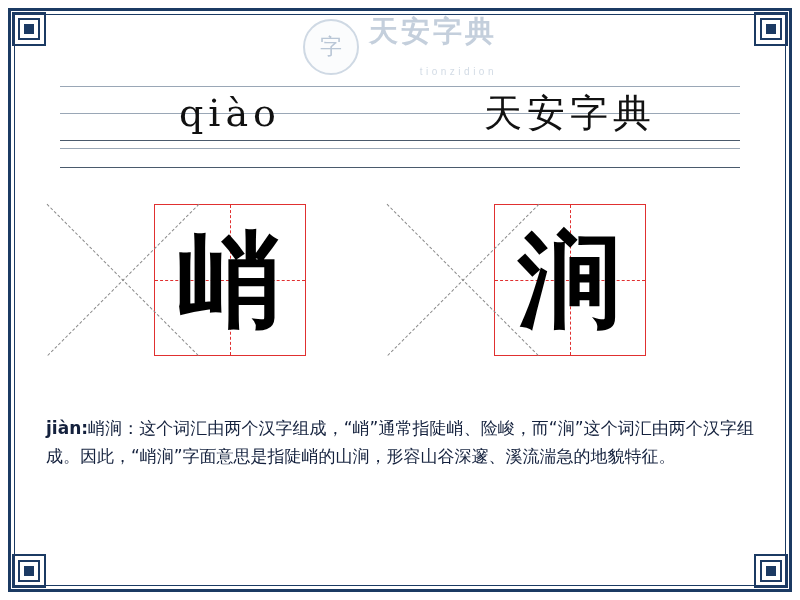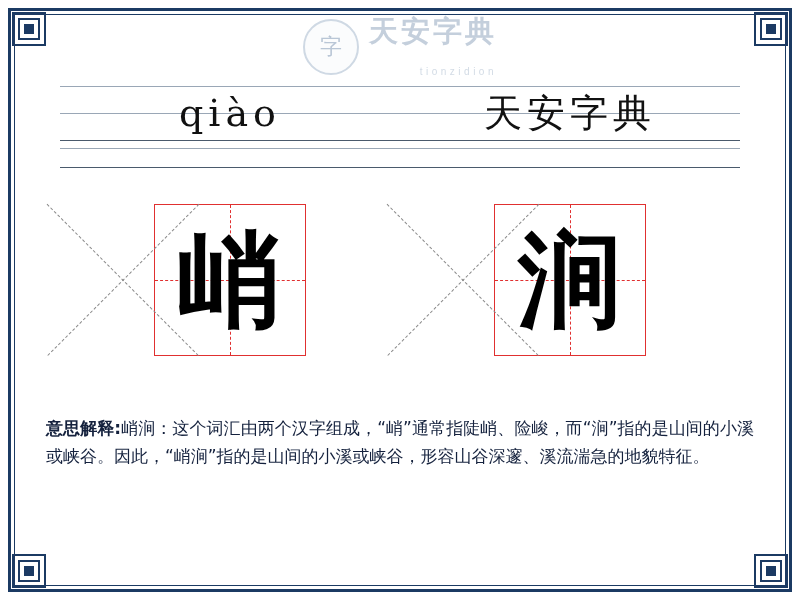--- a/index.html
+++ b/index.html
@@ -304,16 +304,16 @@
         <div class="diag diag1"></div>
         <div class="diag diag2"></div>
         <div class="dash-v"></div>
         <div class="dash-h"></div>
         <div class="tian-char">涧</div>
       </div>
     </div>
   </div>
 
   <div class="explain">
-    <span class="label">意思解释:</span><span>峭涧：这个词汇由两个汉字组成，“峭”通常指陡峭、险峻，而“涧”指的是山间的小溪或峡谷。因此，“峭涧”指的是山间的小溪或峡谷，形容山谷深邃、溪流湍急的地貌特征。</span>
+    <span class="label">jiàn:</span><span>峭涧：这个词汇由两个汉字组成，“峭”通常指陡峭、险峻，而“涧”这个词汇由两个汉字组成。因此，“峭涧”字面意思是指陡峭的山涧，形容山谷深邃、溪流湍急的地貌特征。</span>
   </div>
 
 </div>
 
 </body></html>

